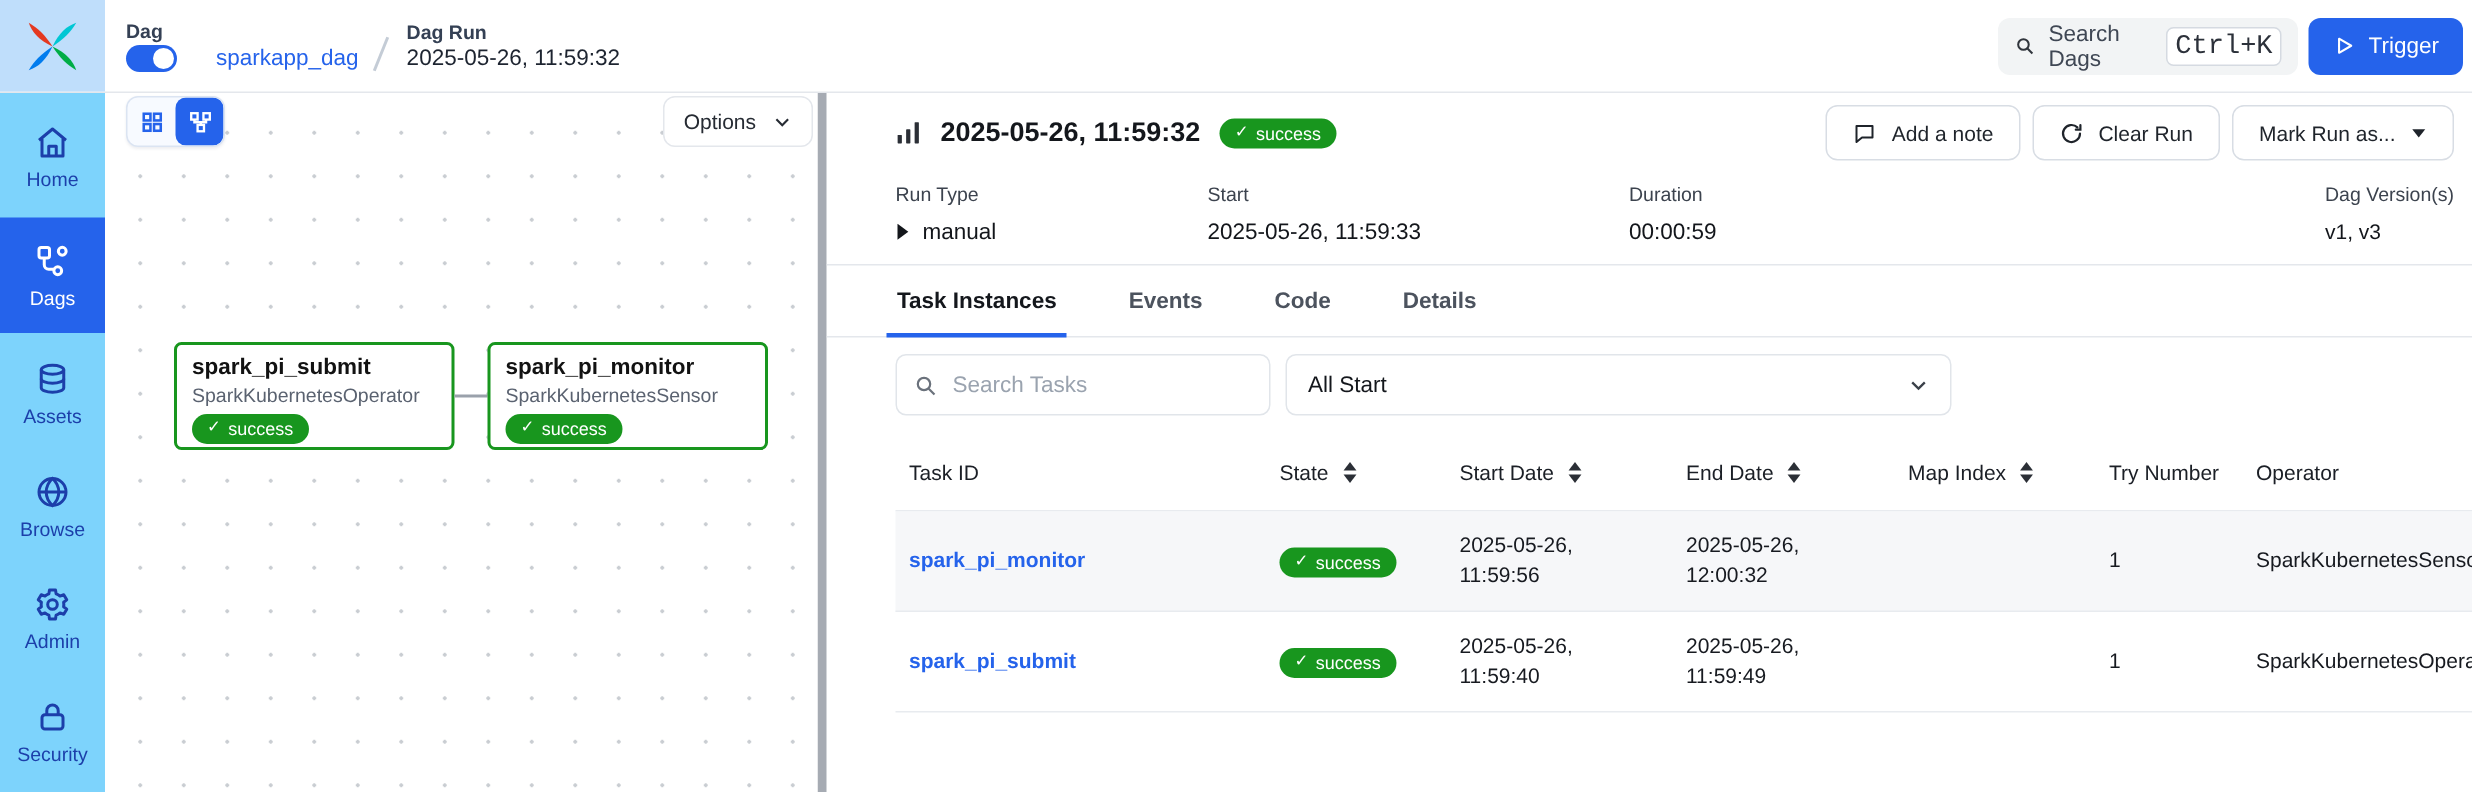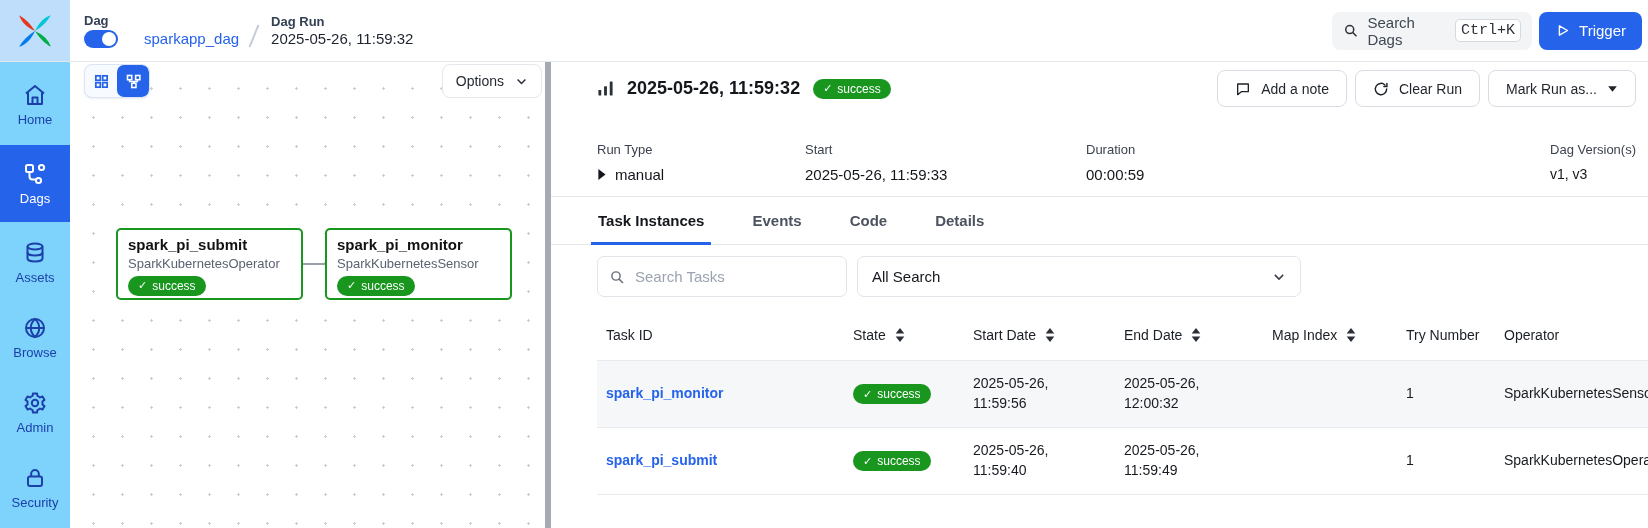--- a/index.html
+++ b/index.html
@@ -17,21 +17,21 @@
   .crumb-label { font-size:13px; font-weight:bold; color:#344054; line-height:1; }
   .crumb-row { display:flex; align-items:center; gap:26px; }
   .toggle { width:34px; height:18px; border-radius:10px; background:#2563eb; position:relative; cursor:pointer; }
   .toggle::after { content:""; position:absolute; right:2px; top:2px; width:14px; height:14px; border-radius:50%; background:#fff; }
   .dag-link { font-size:15px; color:#2563eb; text-decoration:none; line-height:1; }
   .crumb-value { font-size:15px; color:#1d2430; line-height:1; }
   .slash { width:2px; height:24px; background:#c4ccd6; transform:rotate(22deg); margin:10px 16px 0 14px; }
   .topbar-right { margin-left:auto; display:flex; align-items:center; gap:7px; padding-right:6px; }
   .search-dags { width:200px; height:38px; background:#f2f4f5; border-radius:8px; display:flex; align-items:center; gap:9px; padding:0 11px; cursor:pointer; }
   .search-dags-label { font-size:15px; color:#3f4754; }
-  kbd.shortcut { margin-left:auto; background:#fff; border:1px solid #d5dae1; border-radius:5px; font-family:"Liberation Mono", monospace; font-size:15px; padding:2px 5px; color:#2c313a; }
+  kbd.shortcut { margin-left:auto; background:#fff; border:1px solid #d5dae1; border-radius:5px; font-family:"Liberation Mono", monospace; font-size:18px; padding:2px 5px; color:#2c313a; }
   .trigger-btn { height:38px; background:#2563eb; color:#fff; border:none; border-radius:8px; font-size:15px; font-family:inherit; display:flex; align-items:center; gap:9px; padding:0 16px; cursor:pointer; }
   
   .main { display:flex; height:466px; }
   .sidebar { flex:0 0 70px; width:70px; background:#7dd3fc; padding-top:8px; display:flex; flex-direction:column; }
   .side-item { height:70px; margin-bottom:6px; display:flex; flex-direction:column; align-items:center; justify-content:center; gap:6px; color:#1c3faa; cursor:pointer; }
   .side-item.active { background:#2563eb; color:#fff; height:78px; }
   .side-label { font-size:13px; line-height:1; }
   .side-item svg { display:block; }
   
   .graph-panel { flex:0 0 475px; width:475px; position:relative; background:#fff;
@@ -53,21 +53,21 @@
   .splitter { flex:0 0 6px; width:6px; background:#a6abb3; cursor:col-resize; }
   
   .run-panel { flex:1 1 auto; min-width:0; padding-top:8px; overflow:hidden; }
   .run-details { padding:0 12px 14px 46px; border-bottom:1px solid #e4e7ec; }
   .run-header-row { display:flex; align-items:center; }
   .run-title-group { display:flex; align-items:center; gap:13px; }
   .run-title { font-size:18px; font-weight:bold; color:#14171c; }
   .run-actions { margin-left:auto; display:flex; gap:8px; }
   .action-btn { height:37px; border:1px solid #d8dde4; background:#fff; border-radius:8px; font-size:14px; font-family:inherit; color:#1f242b; display:flex; align-items:center; gap:10px; padding:0 17px; cursor:pointer; }
   .run-meta { display:flex; margin-top:16px; }
-  .meta-col { display:flex; flex-direction:column; gap:11px;margin-top:20px; }
+  .meta-col { display:flex; flex-direction:column; gap:11px; }
   .meta-col.c0 { width:208px; } .meta-col.c1 { width:281px; } .meta-col.c2 { width:282px; } .meta-col.c3 { width:194px; }
   .meta-col.c4 { margin-left:auto; }
   .meta-label { font-size:13px; color:#3c434e; line-height:1; }
   .meta-value { font-size:15px; color:#13161b; line-height:1; display:flex; align-items:center; gap:9px; }
   .meta-col.c4 .meta-value { font-size:14px; }
   
   .tabs { display:flex; gap:34px; padding:15px 0 0 40px; border-bottom:1px solid #e4e7ec; }
   .tab { padding:0 7px 13px; font-size:15px; font-weight:bold; color:#4c535e; cursor:pointer; border-bottom:3px solid transparent; margin-bottom:-1px; }
   .tab.active { color:#14171c; border-bottom-color:#2563eb; }
   
@@ -315,21 +315,21 @@
 
     <div class="filters">
       <div class="search-tasks">
         <svg width="16" height="16" viewBox="0 0 24 24" fill="none" stroke="#6b727c" stroke-width="2.2">
             <circle cx="10.5" cy="10.5" r="6.2"></circle>
             <path d="M15.2 15.2L21 21"></path>
           </svg>
         <input type="text" placeholder="Search Tasks" style="">
       </div>
       <div class="state-select">
-        <span>All Search</span>
+        <span>All Start</span>
         <span class="chev">
           <svg width="14" height="14" viewBox="0 0 20 20" fill="none" stroke="#3a4049" stroke-width="2.2">
               <path d="M4 7l6 6 6-6"></path>
             </svg>
         </span>
       </div>
     </div>
 
     <div class="task-table">
       <div class="t-grid t-head">

